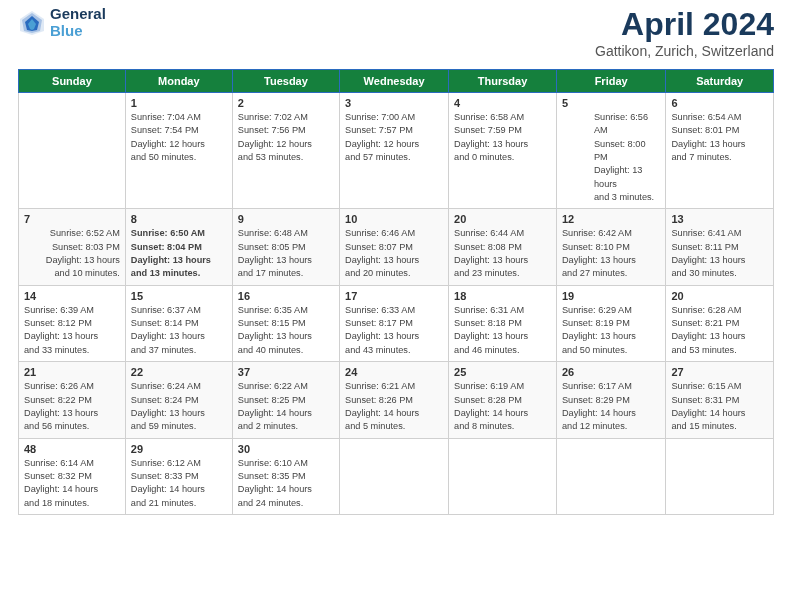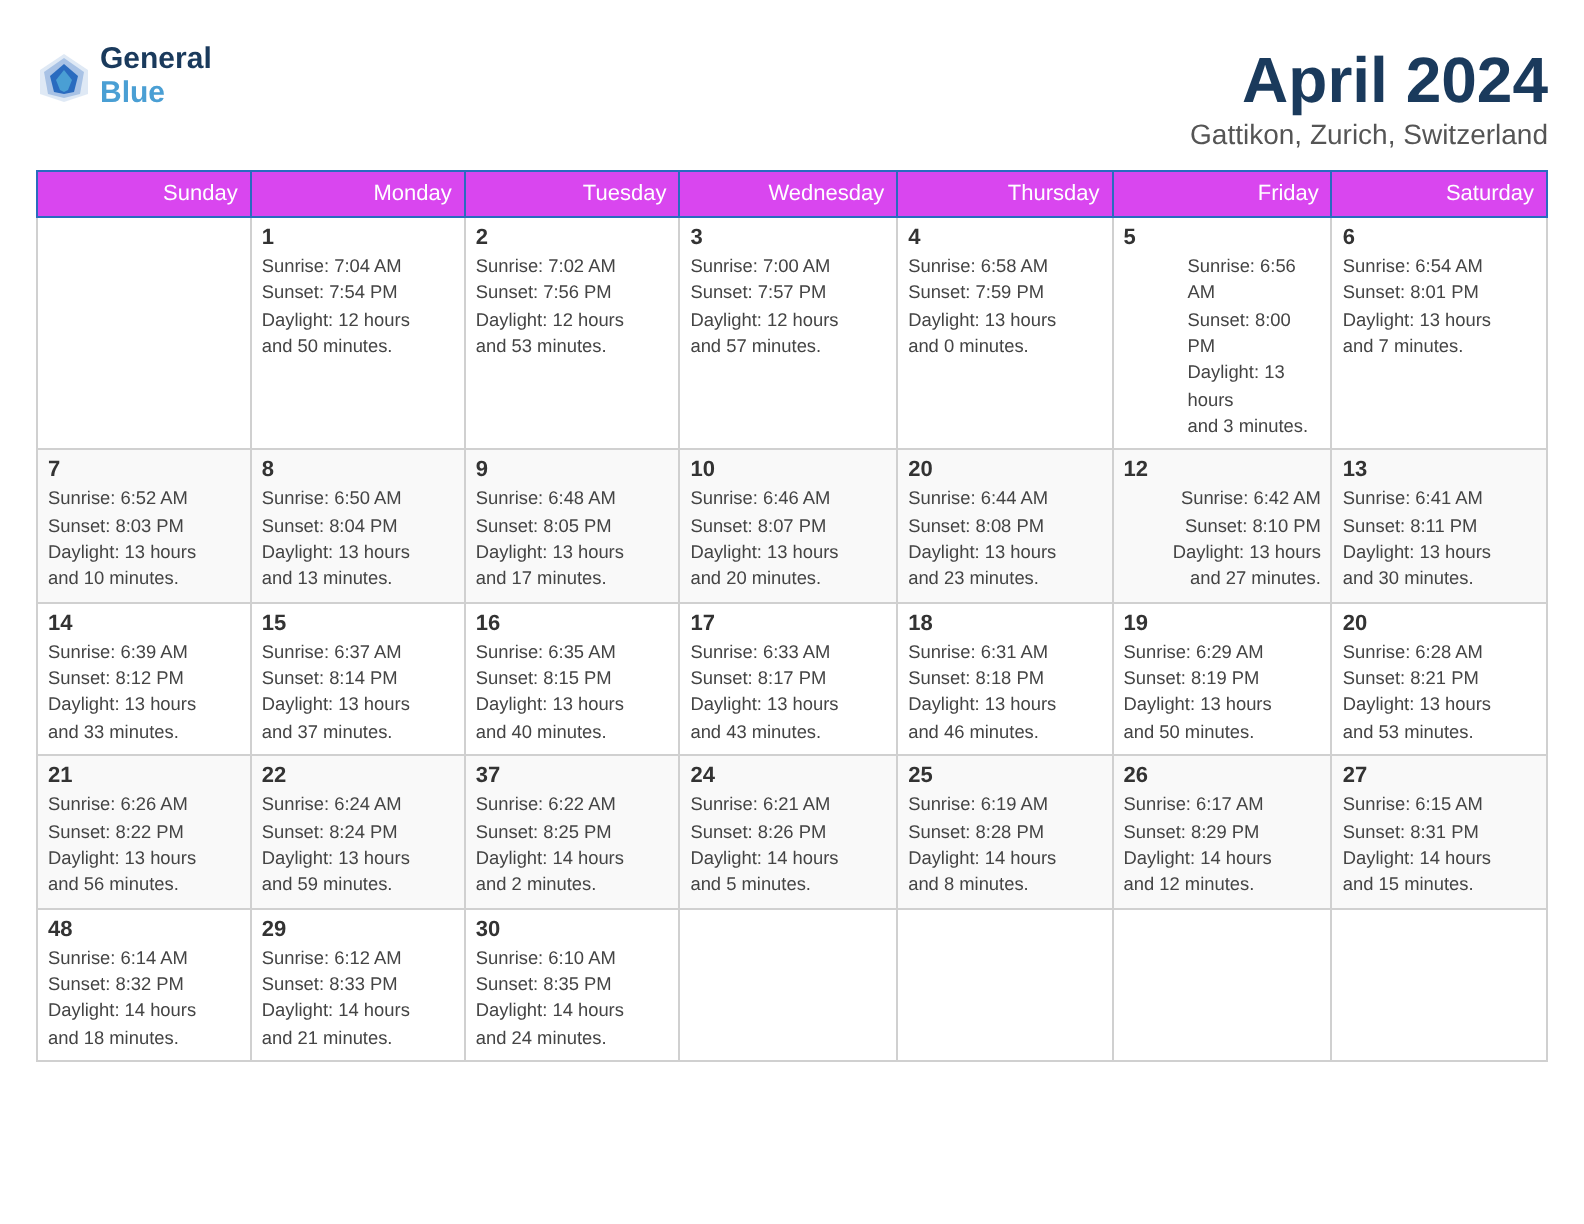--- a/index.html
+++ b/index.html
@@ -6,21 +6,21 @@
     body {
       width: 792px;
       height: 612px;
       font-family: Arial, sans-serif;
       background: #fff;
       overflow: hidden;
     }
     .page {
       width: 792px;
       height: 612px;
-      padding: 22px 18px 12px 18px;
+      padding: 6px 18px 12px 18px;
     }
     .header {
       display: flex;
       justify-content: space-between;
       align-items: flex-start;
       margin-bottom: 10px;
     }
     .logo {
       display: flex;
       align-items: center;
@@ -41,26 +41,26 @@
     .location {
       font-size: 14px;
       color: #555;
     }
     .calendar {
       width: 100%;
       border-collapse: collapse;
       font-size: 10px;
     }
     .calendar thead tr th {
-      background-color: #d946ef;
+      background-color: #15803d;
       color: #fff;
-      text-align: right;
+      text-align: center;
       padding: 5px 6px;
       font-size: 11px;
-      font-weight: normal;
+      font-weight: bold;
       border: 1px solid #2a6bbf;
     }
     .calendar tbody tr td {
       border: 1px solid #d0d0d0;
       vertical-align: top;
       padding: 4px 5px;
       width: 113px;
       min-height: 70px;
       background: #fff;
     }
@@ -163,28 +163,28 @@
             <span class="day-number">6</span>
             <div class="day-info" style="white-space: pre-line;">Sunrise: 6:54 AM
 Sunset: 8:01 PM
 Daylight: 13 hours
 and 7 minutes.</div>
           </td>
         </tr>
         <tr>
           <td>
             <span class="day-number">7</span>
-            <div class="day-info" style="white-space: pre-line;">Sunrise: 6:52 AM
+            <div class="day-info" style="white-space: pre-line; text-align: right;">Sunrise: 6:52 AM
 Sunset: 8:03 PM
 Daylight: 13 hours
 and 10 minutes.</div>
           </td>
           <td>
             <span class="day-number">8</span>
-            <div class="day-info" style="white-space: pre-line;">Sunrise: 6:50 AM
+            <div class="day-info" style="white-space: pre-line; font-weight: bold;">Sunrise: 6:50 AM
 Sunset: 8:04 PM
 Daylight: 13 hours
 and 13 minutes.</div>
           </td>
           <td>
             <span class="day-number">9</span>
             <div class="day-info" style="white-space: pre-line;">Sunrise: 6:48 AM
 Sunset: 8:05 PM
 Daylight: 13 hours
 and 17 minutes.</div>
@@ -198,21 +198,21 @@
           </td>
           <td>
             <span class="day-number">20</span>
             <div class="day-info" style="white-space: pre-line;">Sunrise: 6:44 AM
 Sunset: 8:08 PM
 Daylight: 13 hours
 and 23 minutes.</div>
           </td>
           <td>
             <span class="day-number">12</span>
-            <div class="day-info" style="white-space: pre-line; text-align: right;">Sunrise: 6:42 AM
+            <div class="day-info" style="white-space: pre-line;">Sunrise: 6:42 AM
 Sunset: 8:10 PM
 Daylight: 13 hours
 and 27 minutes.</div>
           </td>
           <td>
             <span class="day-number">13</span>
             <div class="day-info" style="white-space: pre-line;">Sunrise: 6:41 AM
 Sunset: 8:11 PM
 Daylight: 13 hours
 and 30 minutes.</div>

